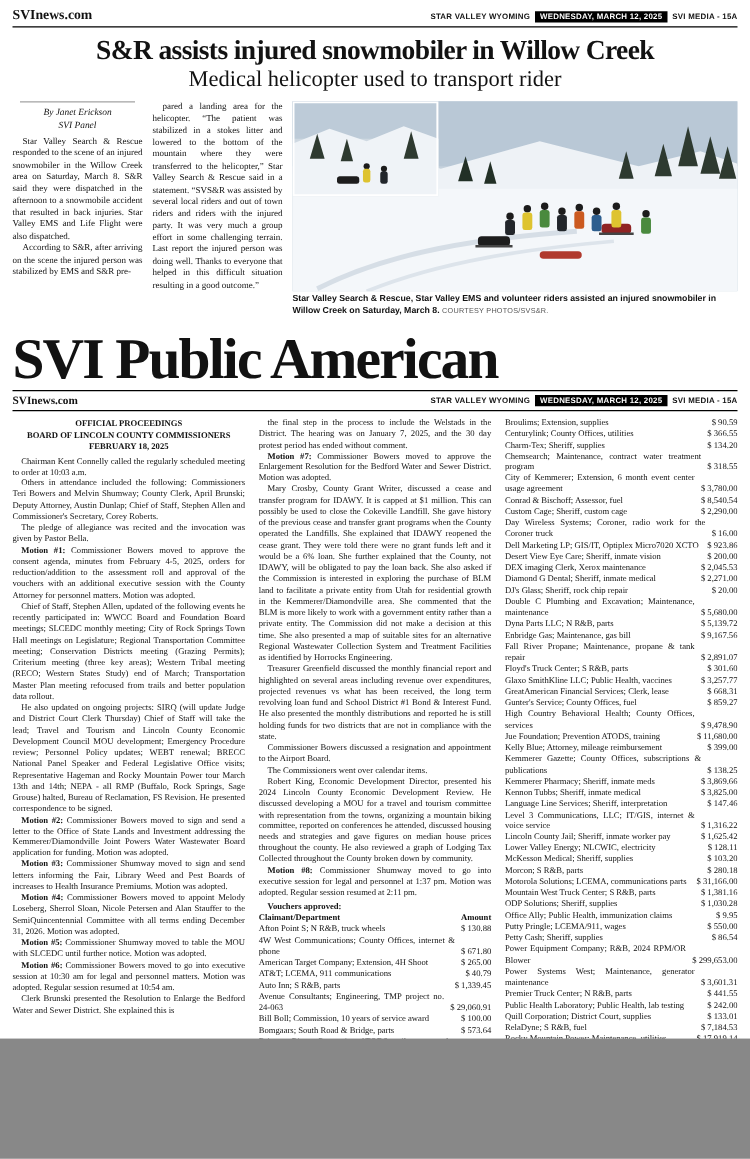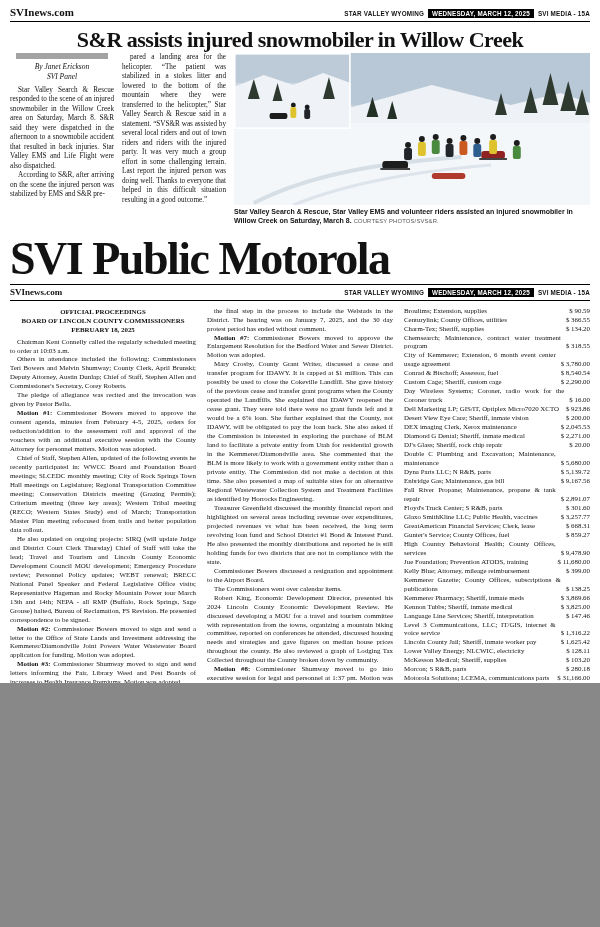--- a/index.html
+++ b/index.html
@@ -1,35 +1,35 @@
 <!DOCTYPE html>
 <html><head>
 <meta charset="utf-8">
 <style>
   html,body{margin:0;padding:0;background:#888;}
-  .page{width:600px;height:683px;background:#fff;color:#121212;margin:0 auto;
+  .page{width:600px;height:831px;background:#fff;color:#121212;margin:0 auto;
         font-family:"Liberation Serif",serif;box-sizing:border-box;
         padding:6px 10px 0 10px;overflow:hidden;position:relative;}
   
   .topbar{display:flex;justify-content:space-between;align-items:flex-end;
           border-bottom:1.6px solid #000;padding-bottom:3px;}
   .site{font-weight:bold;font-size:11px;font-family:"Liberation Serif",serif;}
   .dateline{display:flex;align-items:center;gap:4px;font-family:"Liberation Sans",sans-serif;
             font-size:6.3px;letter-spacing:.2px;}
   .dateline .loc{font-weight:bold;}
   .datebox{background:#000;color:#fff;font-weight:bold;padding:1px 4px;}
   .edition{font-weight:bold;}
   
   .headline{font-size:22px;font-weight:bold;text-align:center;line-height:1.05;
             margin:6px 0 2px 0;letter-spacing:-.5px;}
   .subhead{font-size:18px;text-align:center;margin:0 0 7px 0;}
   
   .article{display:grid;grid-template-columns:104px 104px 1fr;column-gap:8px;}
   .byline{font-style:italic;font-size:7.5px;text-align:center;margin:0 6px 4px 6px;
-          border-top:6px solid #a3a3a3;padding-top:3px;line-height:1.3;}
+          border-top:1px solid #a3a3a3;padding-top:3px;line-height:1.3;}
   .body-col{font-size:7.2px;line-height:1.32;text-align:justify;}
   .body-col p{margin:0 0 0 0;text-indent:8px;}
   
   .photo-wrap{position:relative;}
   .photo{width:100%;height:152px;display:block;background:#dde5ec;}
   .caption{font-family:"Liberation Sans",sans-serif;font-size:7px;line-height:1.25;
            font-weight:bold;margin-top:3px;}
   .caption .credit{font-weight:normal;color:#555;font-size:5.8px;letter-spacing:.2px;}
   
   .notices-title{font-size:46px;font-weight:bold;letter-spacing:-1.5px;margin:10px 0 2px 0;
@@ -57,20 +57,21 @@
   <div class="topbar">
     <span class="site">SVInews.com</span>
     <span class="dateline">
       <span class="loc">STAR VALLEY WYOMING</span>
       <span class="datebox">WEDNESDAY, MARCH 12, 2025</span>
       <span class="edition">SVI MEDIA - 15A</span>
     </span>
   </div>
 
   <h1 class="headline">S&amp;R assists injured snowmobiler in Willow Creek</h1>
+  <div class="subhead">Medical helicopter used to transport rider</div>
 
   <div class="article">
     <div>
       <div class="byline">
         <span>By Janet Erickson</span><br>
         <span>SVI Panel</span>
       </div>
       <div class="body-col">
 
       <p>Star Valley Search &amp; Rescue responded to the scene of an injured snowmobiler in the Willow Creek area on Saturday, March 8. S&amp;R said they were dispatched in the afternoon to a snowmobile accident that resulted in back injuries. Star Valley EMS and Life Flight were also dispatched.</p>
@@ -149,21 +150,21 @@
           <rect x="0.8" y="0.8" width="116.4" height="74.4" fill="none" stroke="#ffffff" stroke-width="1.6"></rect>
         </g>
       </svg>
       <div class="caption">
         <span>Star Valley Search &amp; Rescue, Star Valley EMS and volunteer riders assisted an injured snowmobiler in Willow Creek on Saturday, March 8.</span>
         <span class="credit">COURTESY PHOTOS/SVS&amp;R.</span>
       </div>
     </div>
   </div>
 
-  <div class="notices-title">SVI Public Motorola</div>
+  <div class="notices-title">SVI Public American</div>
 
   <div class="notices-bar">
     <span class="site">SVInews.com</span>
     <span class="dateline">
       <span class="loc">STAR VALLEY WYOMING</span>
       <span class="datebox">WEDNESDAY, MARCH 12, 2025</span>
       <span class="edition">SVI MEDIA - 15A</span>
     </span>
   </div>
 

